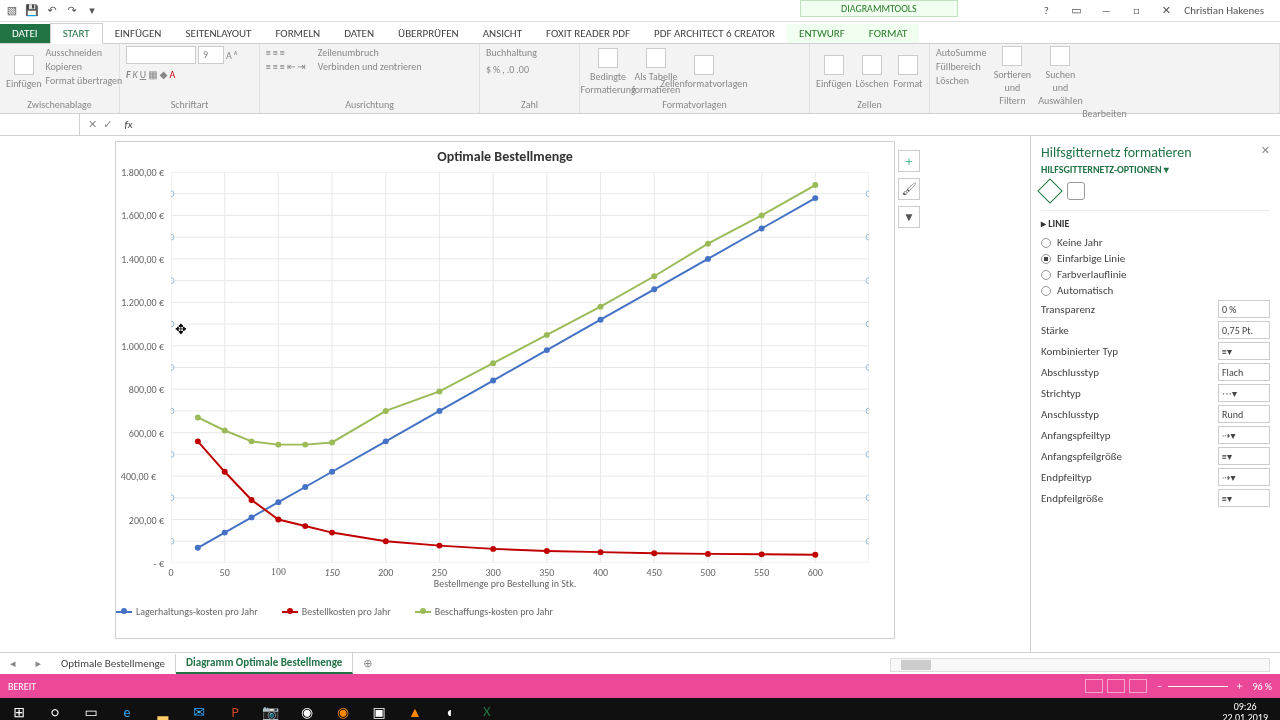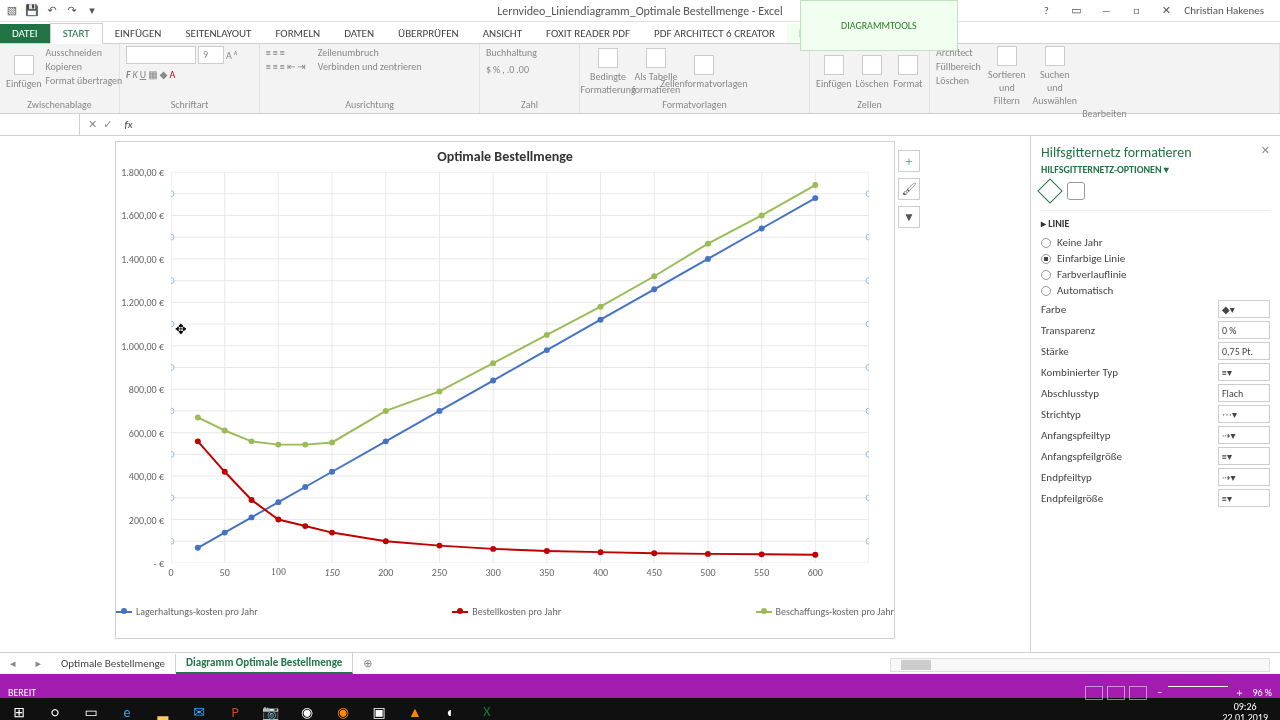--- a/index.html
+++ b/index.html
@@ -1,21 +1,21 @@
 <!DOCTYPE html>
 <html><head>
 <meta charset="utf-8">
 <style>
 *{margin:0;padding:0;box-sizing:border-box;font-family:"Segoe UI",Calibri,Arial,sans-serif}
 body{width:1280px;height:720px;background:#fff;overflow:hidden;font-size:11px;color:#444}
 .titlebar{height:22px;background:#fff;display:flex;align-items:center;border-bottom:1px solid #e0e0e0;position:relative}
 .qat{display:flex;align-items:center;gap:4px;padding:0 4px}
 .qat span{width:16px;height:16px;display:flex;align-items:center;justify-content:center;color:#555}
 .title-center{position:absolute;left:50%;transform:translateX(-50%);font-size:12px;color:#555}
-.tools-ctx{position:absolute;left:800px;top:0;background:#f0fff0;border:1px solid #c0e0c0;padding:18px 40px;font-size:10px;color:#2a7a2a}
+.tools-ctx{position:absolute;left:800px;top:0;background:#f0fff0;border:1px solid #c0e0c0;padding:1px 40px;font-size:10px;color:#2a7a2a}
 .winbtns{margin-left:auto;display:flex;gap:6px;padding-right:6px;align-items:center}
 .winbtns .user{font-size:11px;color:#555;margin-right:10px}
 .winbtns .wb{width:24px;text-align:center;color:#555}
 .tabs{height:22px;background:#fff;display:flex;align-items:flex-end;border-bottom:1px solid #d0d0d0}
 .tab{padding:3px 12px;font-size:11px;color:#444;text-transform:uppercase}
 .tab.file{background:#217346;color:#fff}
 .tab.active{background:#fff;border:1px solid #d0d0d0;border-bottom:1px solid #fff;color:#217346;margin-bottom:-1px}
 .tab.ctx{color:#2a7a2a;background:#f0fff0}
 .ribbon{height:70px;background:#f3f3f3;border-bottom:1px solid #d0d0d0;display:flex;font-size:10px;color:#888}
 .rgroup{border-right:1px solid #e0e0e0;padding:2px 6px;display:flex;flex-direction:column;justify-content:space-between}
@@ -32,21 +32,21 @@
 .fxicons{display:flex;gap:6px;padding:0 8px;color:#888}
 .fx{padding:0 4px;font-style:italic}
 .workspace{display:flex;height:516px;position:relative}
 .sheet{flex:1;background:#fff;position:relative;overflow:hidden}
 .chartbox{position:absolute;left:115px;top:5px;width:780px;height:498px;border:1px solid #d0d0d0;background:#fff}
 .chart-title{text-align:center;font-weight:600;font-size:14px;color:#333;padding:6px 0}
 .plotwrap{position:absolute;left:55px;right:25px;top:30px;bottom:75px}
 svg.plot{width:100%;height:100%}
 .side-icons{position:absolute;right:-26px;top:8px;display:flex;flex-direction:column;gap:6px}
 .side-icons .sib{width:22px;height:22px;border:1px solid #ccc;background:#fff;display:flex;align-items:center;justify-content:center;font-size:12px;color:#555}
-.legend{position:absolute;bottom:20px;left:0;right:0;display:flex;justify-content:space-between;gap:16px;font-size:10px;color:#666}
+.legend{position:absolute;bottom:20px;left:0;right:0;display:flex;justify-content:flex-start;gap:24px;font-size:10px;color:#666}
 .legend .li{display:flex;align-items:center;gap:4px}
 .legend .dot{width:16px;height:2px;position:relative}
 .legend .dot::after{content:'';position:absolute;left:6px;top:-2px;width:6px;height:6px;border-radius:50%}
 .xlabel{position:absolute;bottom:48px;left:0;right:0;text-align:center;font-size:10px;color:#666}
 .xticks{position:absolute;bottom:60px;left:55px;right:25px;height:12px;font-size:10px;color:#666}
 .yticks{position:absolute;left:0;top:30px;bottom:75px;width:52px;font-size:10px;color:#666}
 .pane{width:250px;border-left:1px solid #d0d0d0;padding:8px 10px;background:#fff;font-size:11px}
 .pane h2{font-size:14px;font-weight:400;color:#217346;margin-bottom:2px}
 .pane .close{float:right;color:#888}
 .pane .sub{font-size:10px;color:#217346;font-weight:600;text-transform:uppercase;margin-bottom:6px}
@@ -58,41 +58,40 @@
 .pane .radio i{width:10px;height:10px;border:1px solid #999;border-radius:50%;display:inline-block}
 .pane .radio.sel i{background:radial-gradient(#444 40%,transparent 45%)}
 .pane .row{display:flex;align-items:center;justify-content:space-between;margin:3px 0;font-size:11px;color:#444}
 .pane .row .ctrl{border:1px solid #ccc;height:18px;min-width:52px;font-size:10px;padding:1px 3px;background:#fff;display:flex;align-items:center;justify-content:space-between}
 .sheettabs{height:22px;border-top:1px solid #d0d0d0;display:flex;align-items:center;background:#fff;font-size:11px;position:relative}
 .sheettabs .nav{padding:0 10px;color:#888}
 .stab{padding:3px 10px;border-right:1px solid #d0d0d0;color:#444}
 .stab.active{background:#fff;border-bottom:2px solid #217346;font-weight:600;color:#217346}
 .hscroll{position:absolute;right:10px;bottom:2px;width:380px;height:14px;border:1px solid #ddd;background:#f8f8f8}
 .hscroll .thumb{position:absolute;left:10px;top:1px;width:30px;height:10px;background:#ccc}
-.statusbar{height:20px;background:#a21caf;color:#fff;display:flex;align-items:flex-start;font-size:10px;padding:12px 8px}
+.statusbar{height:20px;background:#ec4899;color:#fff;display:flex;align-items:center;font-size:10px;padding:12px 8px}
 .statusbar .spacer{flex:1}
 .statusbar .views{display:flex;gap:4px;margin-right:10px}
 .statusbar .views span{width:18px;height:14px;border:1px solid rgba(255,255,255,.5)}
 .taskbar{height:28px;background:#101010;display:flex;align-items:center;padding:0 4px;gap:6px}
 .taskbar .tb{width:30px;height:24px;display:flex;align-items:center;justify-content:center;color:#fff;font-size:14px}
 .taskbar .clock{margin-left:auto;color:#fff;font-size:10px;text-align:center;line-height:11px;padding-right:8px}
 .cursor-move{position:absolute;left:175px;top:185px;font-size:14px;color:#000;pointer-events:none}
 </style>
 </head>
 <body>
 
 <div class="titlebar">
   <div class="qat">
     <span>▧</span>
     <span>💾</span>
     <span>↶</span>
     <span>↷</span>
     <span>▾</span>
   </div>
-  <div class="title-center">Lernvideo_Liniendiagramm_Optimale Bestellmenge - Excel</div>
   <div class="tools-ctx">DIAGRAMMTOOLS</div>
   <div class="winbtns">
     <span class="wb">?</span>
     <span class="wb">▭</span>
     <span class="wb">―</span>
     <span class="wb">□</span>
     <span class="wb">✕</span>
     <span class="user">Christian Hakenes</span>
   </div>
 </div>
@@ -212,21 +211,21 @@
       <div class="bigbtn" style="width:36px">
           <span class="ic"></span>
           <span>Format</span>
         </div>
     </div>
     <div class="lbl">Zellen</div>
   </div>
   <div class="rgroup" style="flex:1">
     <div class="body">
       <div class="stack">
-        <span>Architect</span>
+        <span>AutoSumme</span>
         <span>Füllbereich</span>
         <span>Löschen</span>
       </div>
       <div class="bigbtn">
           <span class="ic"></span>
           <span>Sortieren und Filtern</span>
         </div>
       <div class="bigbtn">
           <span class="ic"></span>
           <span>Suchen und Auswählen</span>
@@ -251,21 +250,21 @@
     <div class="chartbox">
       <div class="chart-title">Optimale Bestellmenge</div>
       <div class="side-icons">
         <div class="sib" style="color:#2a7">＋</div>
         <div class="sib">🖌</div>
         <div class="sib">▼</div>
       </div>
       <div class="yticks" id="yt">
           <div style="position: absolute; right: 4px; top: 100%; transform: translateY(-50%); white-space: nowrap;">- €</div>
           <div style="position: absolute; right: 4px; top: 88.8889%; transform: translateY(-50%); white-space: nowrap;">200,00 €</div>
-          <div style="position: absolute; right: 4px; top: 77.7778%; transform: translateY(-50%); white-space: nowrap;">400,00 €</div>
+          <div style="position: absolute; right: 12px; top: 77.7778%; transform: translateY(-50%); white-space: nowrap;">400,00 €</div>
           <div style="position: absolute; right: 4px; top: 66.6667%; transform: translateY(-50%); white-space: nowrap;">600,00 €</div>
           <div style="position: absolute; right: 4px; top: 55.5556%; transform: translateY(-50%); white-space: nowrap;">800,00 €</div>
           <div style="position: absolute; right: 4px; top: 44.4444%; transform: translateY(-50%); white-space: nowrap;">1.000,00 €</div>
           <div style="position: absolute; right: 4px; top: 33.3333%; transform: translateY(-50%); white-space: nowrap;">1.200,00 €</div>
           <div style="position: absolute; right: 4px; top: 22.2222%; transform: translateY(-50%); white-space: nowrap;">1.400,00 €</div>
           <div style="position: absolute; right: 4px; top: 11.1111%; transform: translateY(-50%); white-space: nowrap;">1.600,00 €</div>
           <div style="position: absolute; right: 4px; top: 0%; transform: translateY(-50%); white-space: nowrap;">1.800,00 €</div>
         </div>
       <div class="plotwrap"><svg class="plot" id="plot" viewBox="0 0 700 400" preserveAspectRatio="none">
             <line x1="0" y1="400" x2="700" y2="400" stroke="#e8e8e8" stroke-width="1"></line>
@@ -376,20 +375,21 @@
           <div style="position: absolute; left: 30.7692%; transform: translateX(-50%);">200</div>
           <div style="position: absolute; left: 38.4615%; transform: translateX(-50%);">250</div>
           <div style="position: absolute; left: 46.1538%; transform: translateX(-50%);">300</div>
           <div style="position: absolute; left: 53.8462%; transform: translateX(-50%);">350</div>
           <div style="position: absolute; left: 61.5385%; transform: translateX(-50%);">400</div>
           <div style="position: absolute; left: 69.2308%; transform: translateX(-50%);">450</div>
           <div style="position: absolute; left: 76.9231%; transform: translateX(-50%);">500</div>
           <div style="position: absolute; left: 84.6154%; transform: translateX(-50%);">550</div>
           <div style="position: absolute; left: 92.3077%; transform: translateX(-50%);">600</div>
         </div>
+      <div class="xlabel">Bestellmenge pro Bestellung in Stk.</div>
       <div class="legend" id="legend">
           <div class="li">
             <span class="dot" style="background:#4472C4">
               <span style="position:absolute;left:5px;top:-3px;width:6px;height:6px;border-radius:50%;background:#4472C4"></span>
             </span>
             <span>Lagerhaltungs-kosten pro Jahr</span>
           </div>
           <div class="li">
             <span class="dot" style="background:#C00000">
               <span style="position:absolute;left:5px;top:-3px;width:6px;height:6px;border-radius:50%;background:#C00000"></span>
@@ -429,42 +429,42 @@
           <div class="radio">
             <i></i>
             <span>Farbverlauflinie</span>
           </div>
           <div class="radio">
             <i></i>
             <span>Automatisch</span>
           </div>
         </div>
       <div class="row">
-          <span>Farbe</span>
-          <span class="ctrl">◆▾</span>
-        </div>
-      <div class="row">
           <span>Transparenz</span>
           <span class="ctrl">0 %</span>
         </div>
       <div class="row">
           <span>Stärke</span>
           <span class="ctrl">0,75 Pt.</span>
         </div>
       <div class="row">
           <span>Kombinierter Typ</span>
           <span class="ctrl">≡▾</span>
         </div>
       <div class="row">
           <span>Abschlusstyp</span>
           <span class="ctrl">Flach</span>
         </div>
       <div class="row">
           <span>Strichtyp</span>
           <span class="ctrl">⋯▾</span>
+        </div>
+      <div class="row">
+          <span>Anschlusstyp</span>
+          <span class="ctrl">Rund</span>
         </div>
       <div class="row">
           <span>Anfangspfeiltyp</span>
           <span class="ctrl">⇢▾</span>
         </div>
       <div class="row">
           <span>Anfangspfeilgröße</span>
           <span class="ctrl">≡▾</span>
         </div>
       <div class="row">

